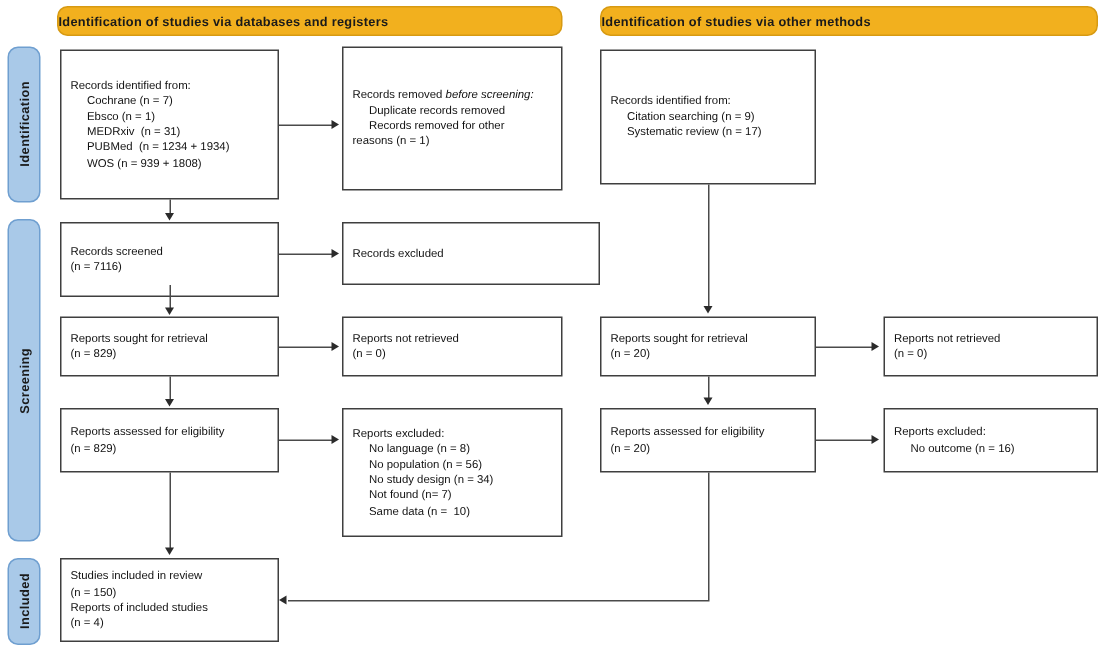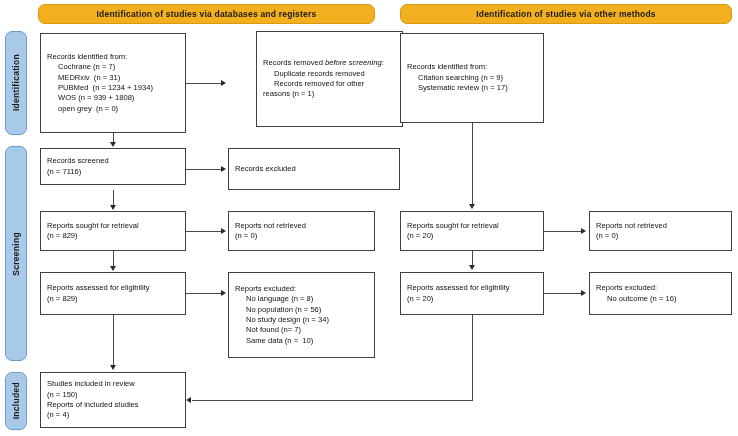--- a/index.html
+++ b/index.html
@@ -19,21 +19,20 @@
     position: absolute;
     background: #f2b01e;
     border: 1px solid #d79a12;
     border-radius: 7px;
     color: #1a1a1a;
     font-size: 8.5px;
     font-weight: bold;
     letter-spacing: 0.2px;
     display: flex;
     align-items: center;
-    justify-content: center;
     text-align: center;
     box-sizing: border-box;
   }
   .phase {
     position: absolute;
     background: #a9c9e8;
     border: 1px solid #6f9fd0;
     border-radius: 7px;
     box-sizing: border-box;
     display: flex;
@@ -116,34 +115,34 @@
   <div class="phase" style="left:5px; top:146px; width:22px; height:215px;">
     <span>Screening</span>
   </div>
   <div class="phase" style="left:5px; top:372px; width:22px; height:58px;">
     <span>Included</span>
   </div>
 
   <div class="node" style="left:40px; top:33px; width:146px; height:100px;">
     <div class="line">Records identified from:</div>
     <div class="line ind">Cochrane (n = 7)</div>
+    <div class="line ind">Ebsco (n = 1)</div>
     <div class="line ind">MEDRxiv  (n = 31)</div>
     <div class="line ind">PUBMed  (n = 1234 + 1934)</div>
     <div class="line ind">WOS (n = 939 + 1808)</div>
-    <div class="line ind">open grey  (n = 0)</div>
-  </div>
-
-  <div class="node" style="left:228px; top:31px; width:147px; height:96px;margin-left:28px;">
+  </div>
+
+  <div class="node" style="left:228px; top:31px; width:147px; height:96px;">
     <div class="line"><span>Records removed </span><span class="it">before screening:</span></div>
     <div class="line ind">Duplicate records removed</div>
     <div class="line ind">Records removed for other</div>
     <div class="line">reasons (n = 1)</div>
   </div>
 
-  <div class="node" style="left:40px; top:148px; width:146px; height:37px;">
+  <div class="node" style="left:40px; top:148px; width:146px; height:50px;">
     <div class="line">Records screened</div>
     <div class="line">(n = 7116)</div>
   </div>
   <div class="node" style="left:228px; top:148px; width:172px; height:42px;">
     <div class="line">Records excluded</div>
   </div>
 
   <div class="node" style="left:40px; top:211px; width:146px; height:40px;">
     <div class="line">Reports sought for retrieval</div>
     <div class="line">(n = 829)</div>

